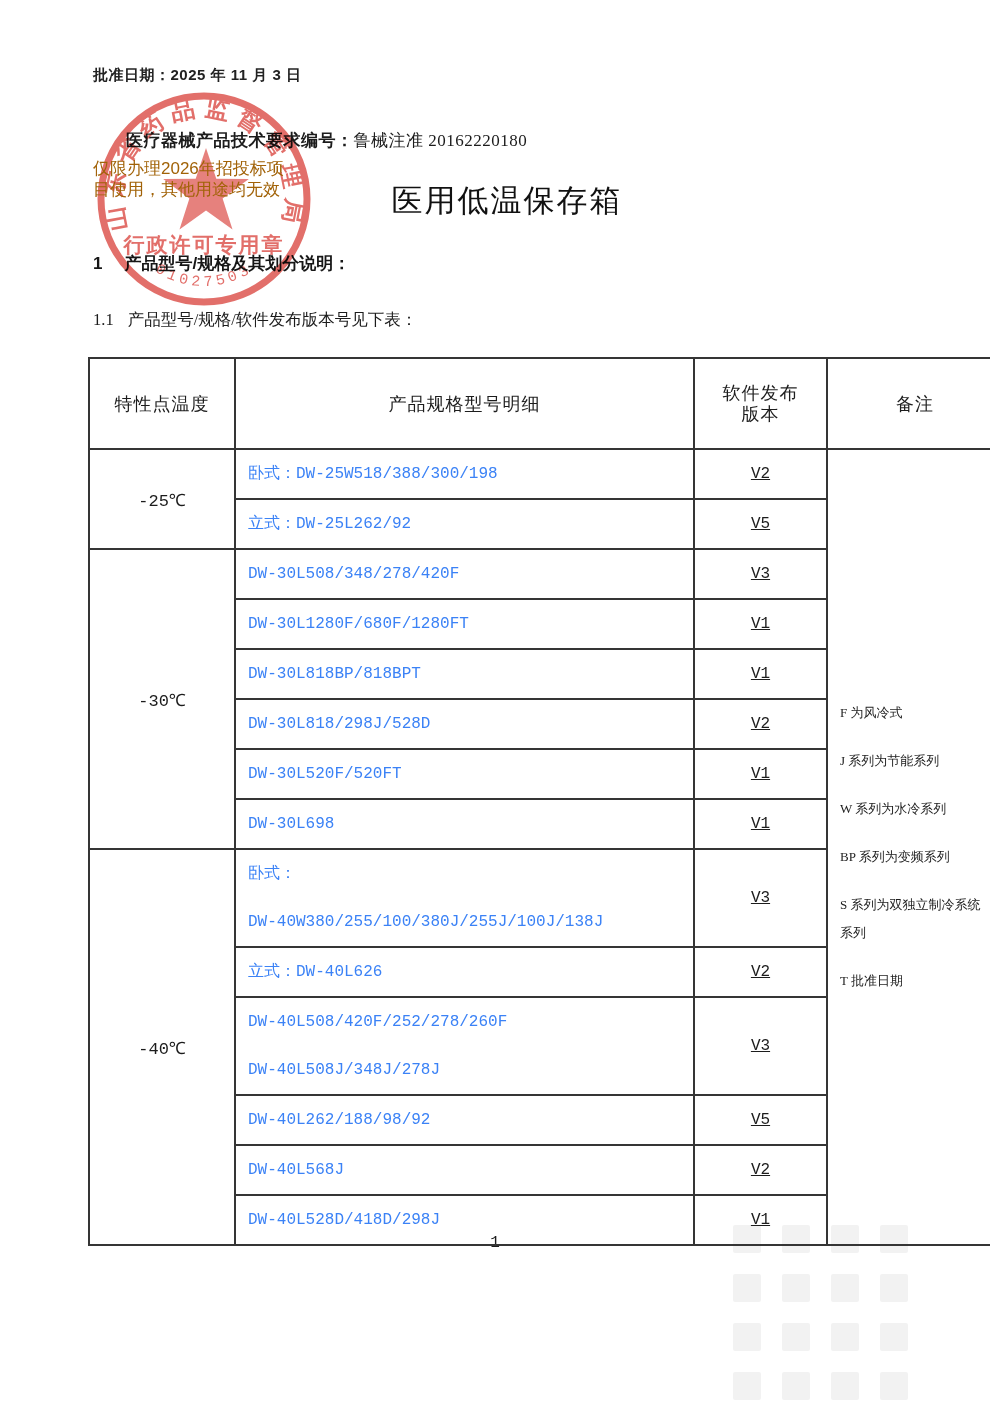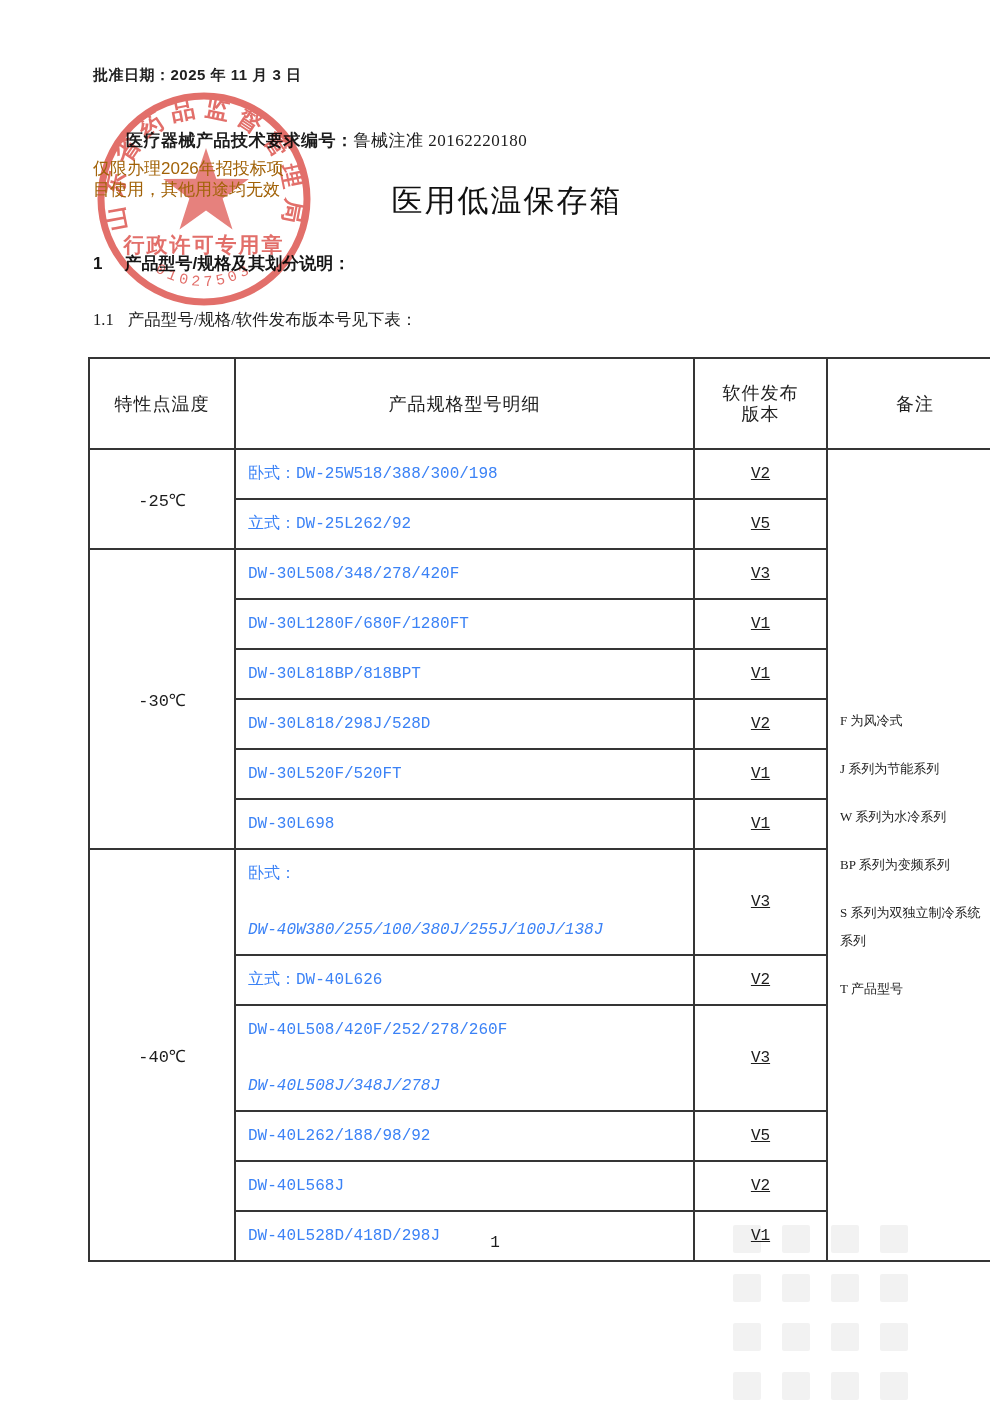--- a/index.html
+++ b/index.html
@@ -39,21 +39,21 @@
   tr.r47{height:47px;} tr.r48{height:32px;} tr.r95{height:95px;} tr.r94{height:94px;}
   th.c-temp{width:120px;} th.c-model{width:433px;} th.c-ver{width:107px;} th.c-note{width:150px;margin-left:20px;}
   .th-txt{font-size:18px;text-align:center;color:#1d1d1d;letter-spacing:1px;}
   .ver-hdr div{line-height:21px;}
   .ver-hdr div + div{}
   td.temp{font-size:17px;padding-left:7px;text-align:center;
           font-family:"Liberation Mono","DejaVu Sans Mono",monospace;}
   td.model{padding-left:10px;font-size:16px;text-align:left;
            font-family:"Liberation Mono","DejaVu Sans Mono",monospace;color:#3b82f6;}
   td.model .line{line-height:24px;}
-  td.model .line + .line{margin-top:32px;font-style:italic;}
+  td.model .line + .line{margin-top:24px;}
   td.ver{text-align:center;font-size:16px;
          font-family:"Liberation Mono","DejaVu Sans Mono",monospace;text-decoration:underline;}
   td.note{padding:10px 6px 10px 10px;font-size:13px;line-height:28px;color:#1d1d1d;}
   td.note p{margin:0 0 20px 0;}
   td.note p:last-child{margin-bottom:0;}
 
   
   .pagenum{left:88px;top:1234px;width:814px;text-align:center;font-size:16px;
            font-family:"Liberation Mono","DejaVu Sans Mono",monospace;}
 
@@ -127,21 +127,21 @@
     <td class="model">
       <div class="line">卧式：DW-25W518/388/300/198</div>
           </td>
     <td class="ver">V2</td>
     <td class="note" rowspan="14">
       <p>F 为风冷式</p>
       <p>J 系列为节能系列</p>
       <p>W 系列为水冷系列</p>
       <p>BP 系列为变频系列</p>
       <p>S 系列为双独立制冷系统系列</p>
-      <p>T 产品型号</p>
+      <p>T 批准日期</p>
     </td>
   </tr>
   <tr class="r48">
     <td class="model">
       <div class="line">立式：DW-25L262/92</div>
           </td>
     <td class="ver">V5</td>
   </tr>
 
   <tr class="r47">

